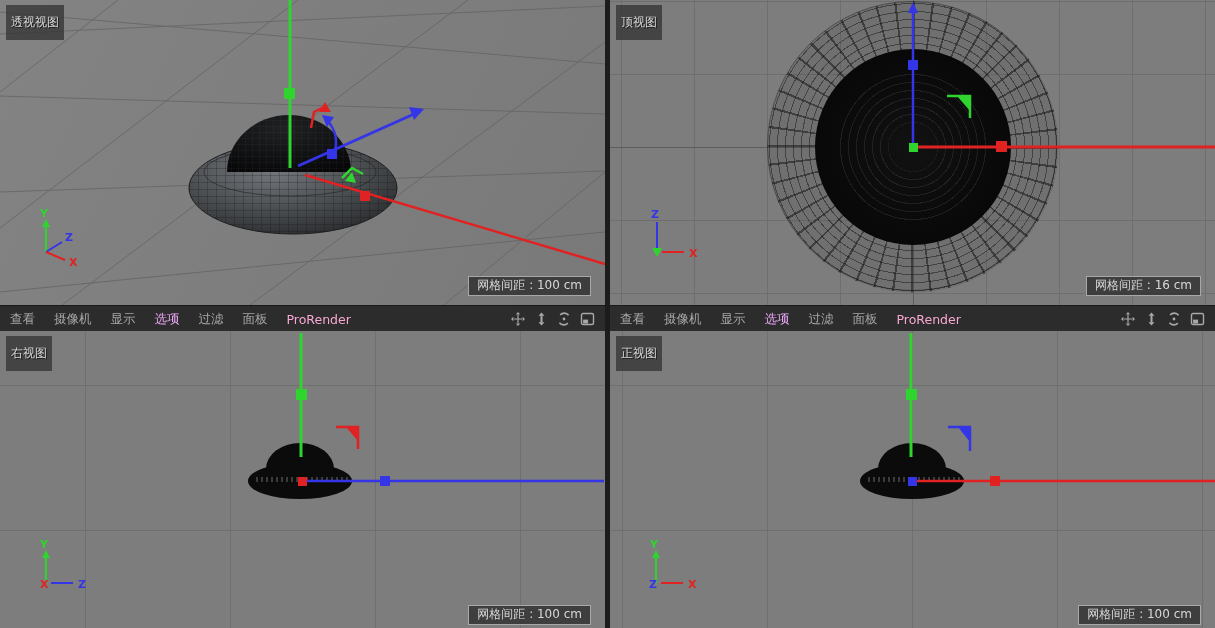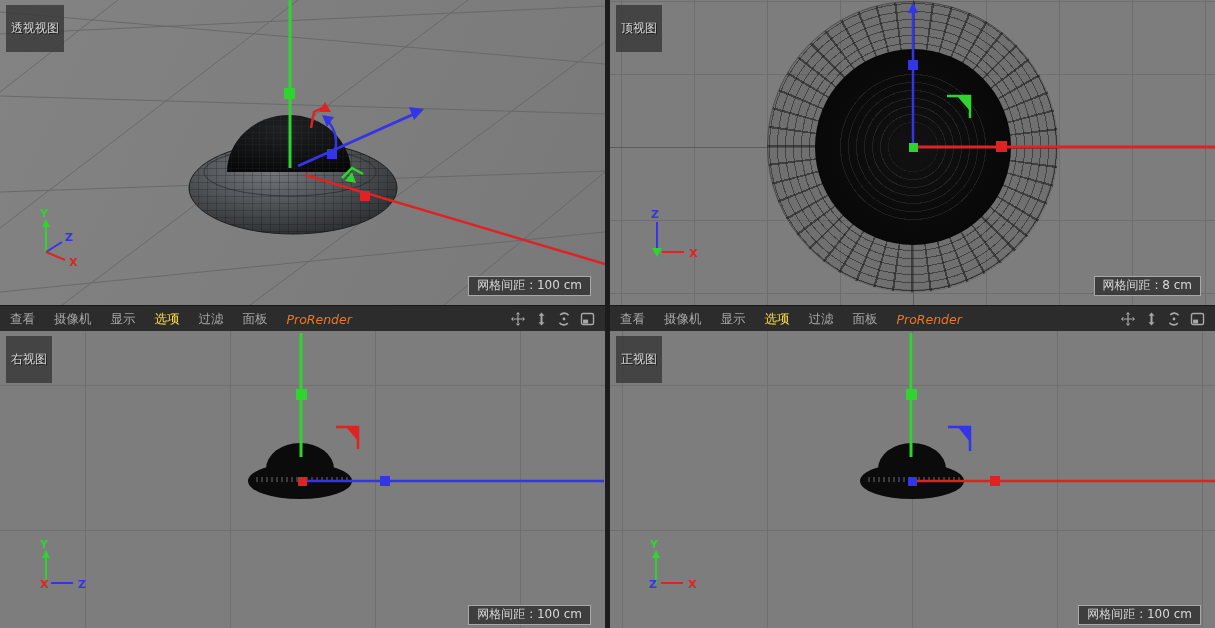--- a/index.html
+++ b/index.html
@@ -54,34 +54,34 @@
   
   .sil-base { position:absolute; width:104px; height:36px; border-radius:50%; background:#0b0b0c; }
   .sil-dome { position:absolute; width:68px; height:26px; background:#0b0b0c;
     border-radius:34px 34px 0 0 / 26px 26px 0 0; }
   .sil-speck { position:absolute; height:5px;
     background:repeating-linear-gradient(90deg, rgba(150,150,150,.35) 0 2px, transparent 2px 5px); }
 
   
   .vp-label { position:absolute; left:6px; top:5px; z-index:5;
     background:rgba(52,52,52,.78); color:#d6d6d6; font-size:12px; line-height:15px;
-    padding:16px 5px; text-shadow:1px 1px 0 #1a1a1a; }
+    padding:10px 5px; text-shadow:1px 1px 0 #1a1a1a; }
   .grid-chip { position:absolute; right:14px; z-index:5;
     background:rgba(50,50,50,.85); border:1px solid #a8a8a8; color:#d8d8d8;
     font-size:12px; line-height:15px; padding:1px 8px 2px; }
   .chip-top { bottom:9px; } .chip-bottom { bottom:3px; }
 
   
   .menubar { position:absolute; top:305px; height:28px; background:#2c2c2c;
     border-top:1px solid #191919; border-bottom:1px solid #191919; box-sizing:border-box;
     display:flex; align-items:center; padding:0 10px; }
   .mb-left { left:0; width:605px; } .mb-right { left:610px; width:605px; }
   .mi { font-size:12.5px; color:#a8a8a8; margin-right:19px; white-space:nowrap; cursor:default; }
-  .mi.hl { color:#fde047; }
-  .mi.pro { color:#f97316; margin-right:0;font-style:italic; }
+  .mi.hl { color:#f0abfc; }
+  .mi.pro { color:#f9a8d4; margin-right:0; }
   .tools { margin-left:auto; display:flex; align-items:center; gap:7px; }
   .tool { display:flex; align-items:center; justify-content:center; width:16px; height:16px; }
   .tool svg { display:block; }
 
   
   .watermark { position:absolute; left:5px; bottom:2px; z-index:9; display:flex;
     align-items:baseline; gap:9px; color:#a6a6a6;
     text-shadow:1px 1px 0 #3c3c3c, -1px -1px 0 #4a4a4a; }
   .wm-cn  { font-size:15px; font-weight:bold; letter-spacing:2px; }
   .wm-url { font-size:11px; font-weight:bold; letter-spacing:1px;
@@ -192,21 +192,21 @@
       </g>
     </svg>
     <svg class="overlay" style="left:26px; top:205px;" width="70" height="70">
       <line x1="21" y1="17" x2="21" y2="45" stroke="#3535e8" stroke-width="2"></line>
       <polygon points="21,52 16,43 26,43" fill="#2fd42f"></polygon>
       <line x1="26" y1="47" x2="48" y2="47" stroke="#e02222" stroke-width="2"></line>
       <text x="15" y="13" fill="#3535e8" font-size="11">Z</text>
       <text x="53" y="52" fill="#e02222" font-size="11">X</text>
     </svg>
     <div class="vp-label">顶视图</div>
-    <div class="grid-chip chip-top">网格间距 : 8 cm</div>
+    <div class="grid-chip chip-top">网格间距 : 16 cm</div>
   </div>
 
   <div class="menubar mb-left">
     <span class="mi">查看</span>
     <span class="mi">摄像机</span>
     <span class="mi">显示</span>
     <span class="mi hl">选项</span>
     <span class="mi">过滤</span>
     <span class="mi">面板</span>
     <span class="mi pro">ProRender</span>

